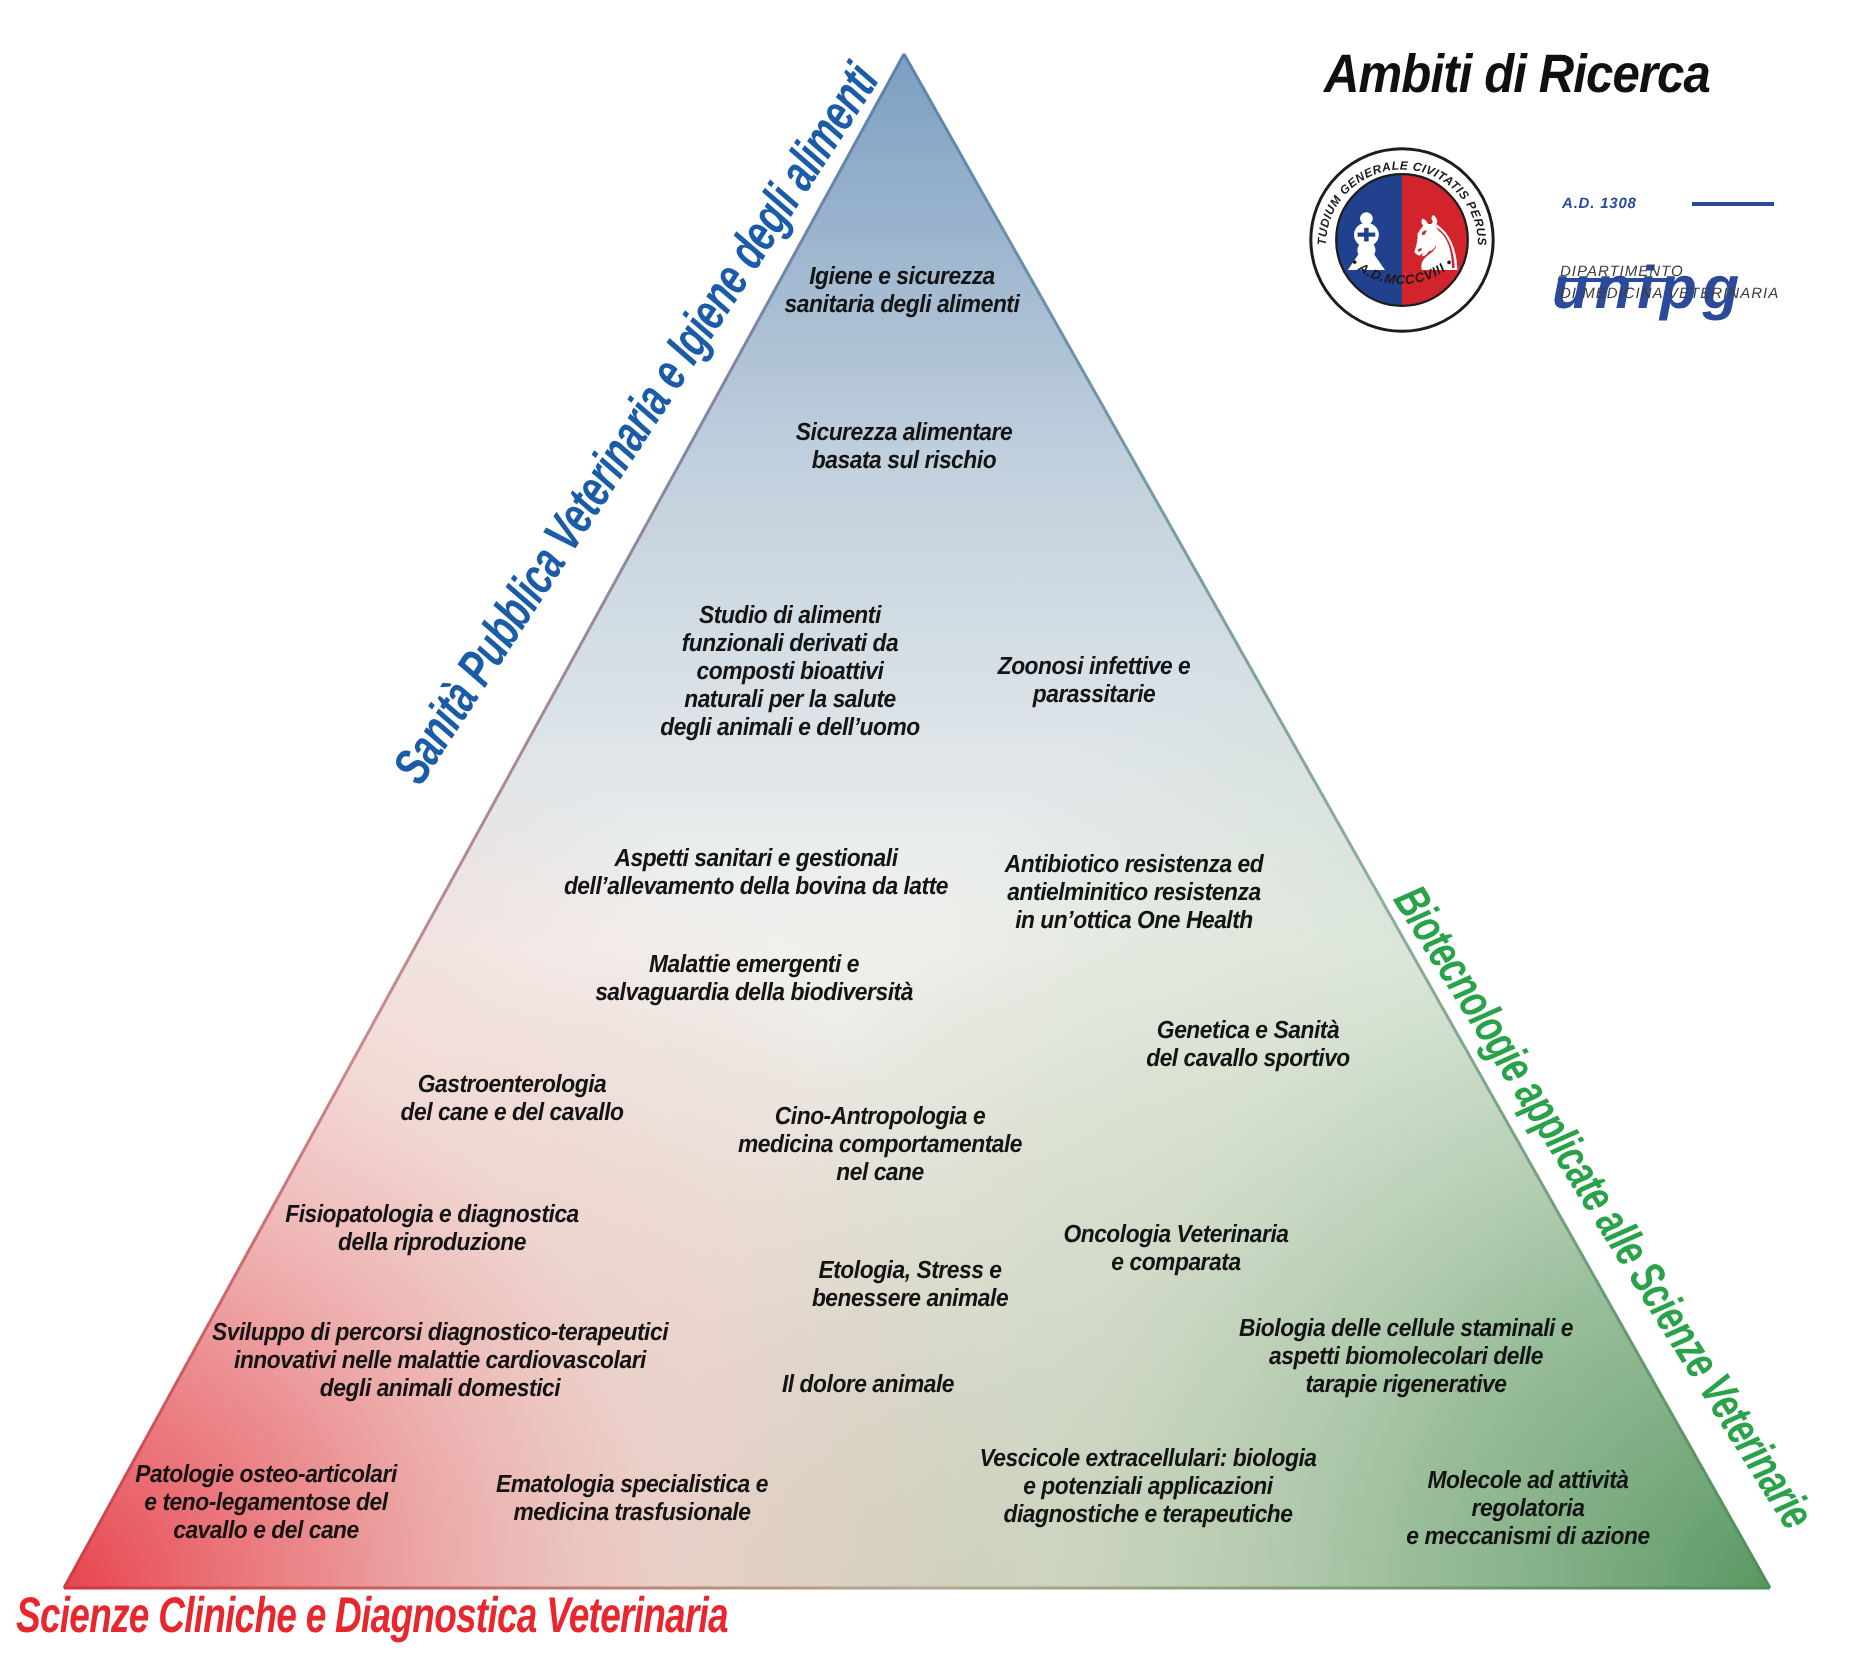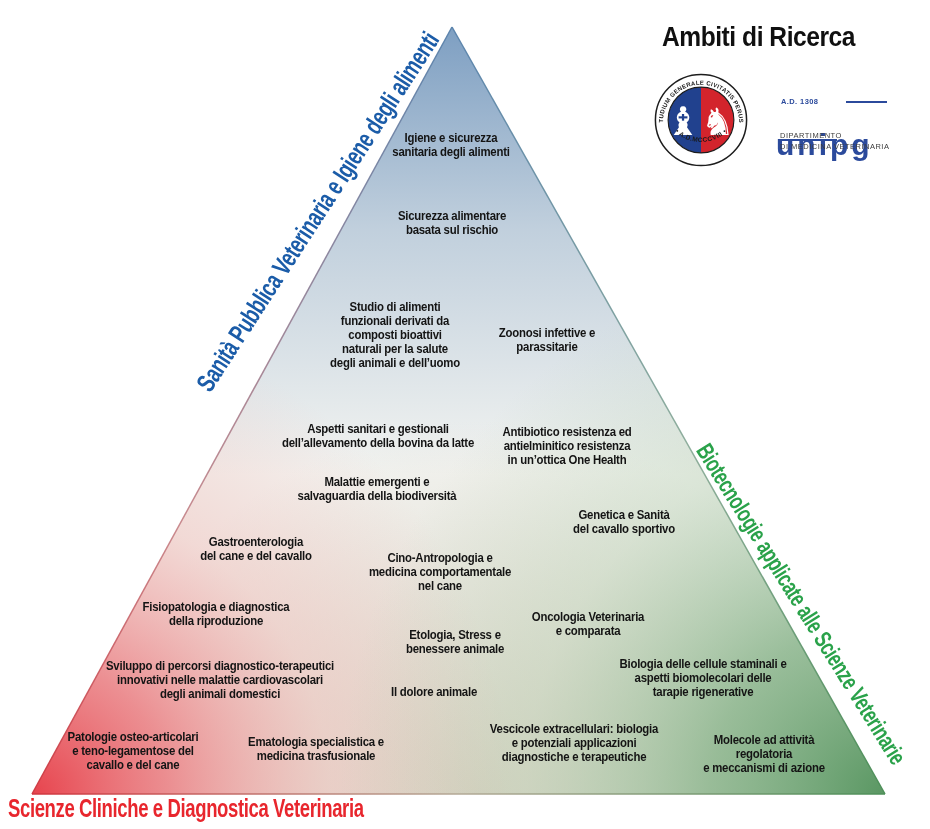--- a/index.html
+++ b/index.html
@@ -1,21 +1,21 @@
 <!DOCTYPE html>
 <html><head>
 <meta charset="utf-8">
 <style>
   html,body{margin:0;padding:0;}
   body{
     width:930px;height:829px;position:relative;overflow:hidden;
     background:#ffffff;
     font-family:"Liberation Sans",sans-serif;
   }
-  .stage{position:absolute;inset:0;width:930px;height:819px;}
+  .stage{position:absolute;inset:0;width:930px;height:819px;font-style:italic;}
   svg.pyramid{position:absolute;left:0;top:0;}
 
   
   .page-title{
     position:absolute;left:662px;top:22px;
     font-size:27px;font-weight:700;color:#101010;letter-spacing:-0.5px;
     transform:scaleX(0.91);transform-origin:left top;white-space:nowrap;
   }
   .seal{position:absolute;left:654px;top:73px;width:94px;height:94px;}
   .ad1308{

